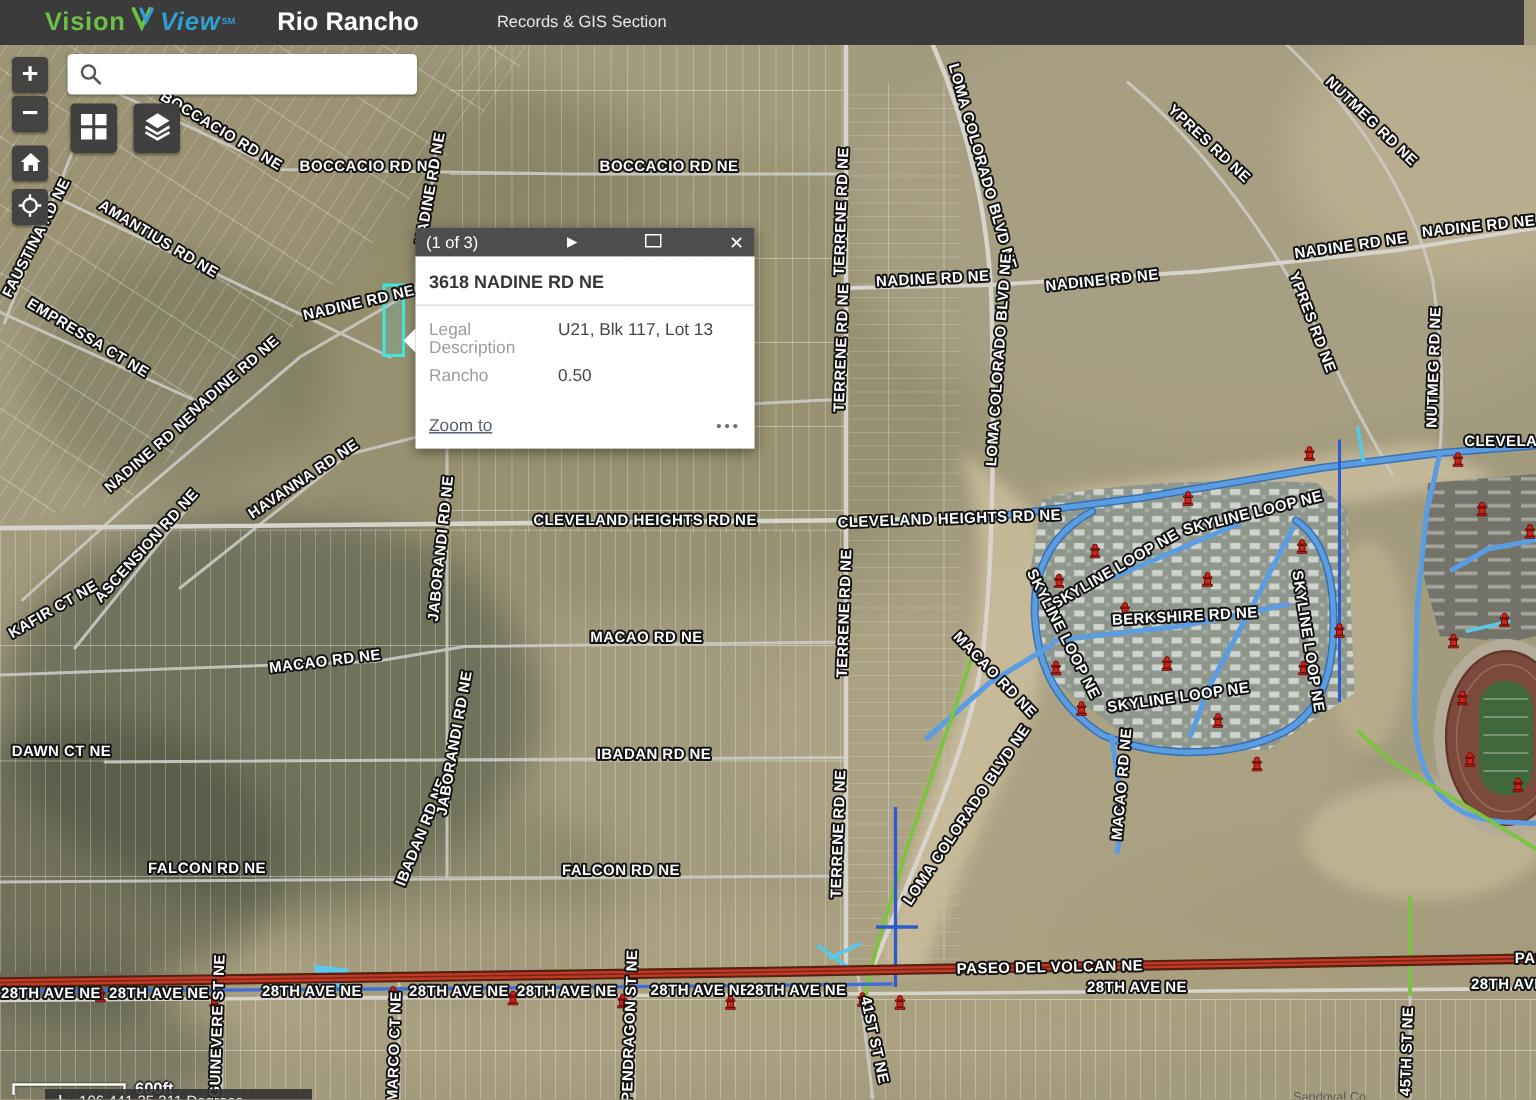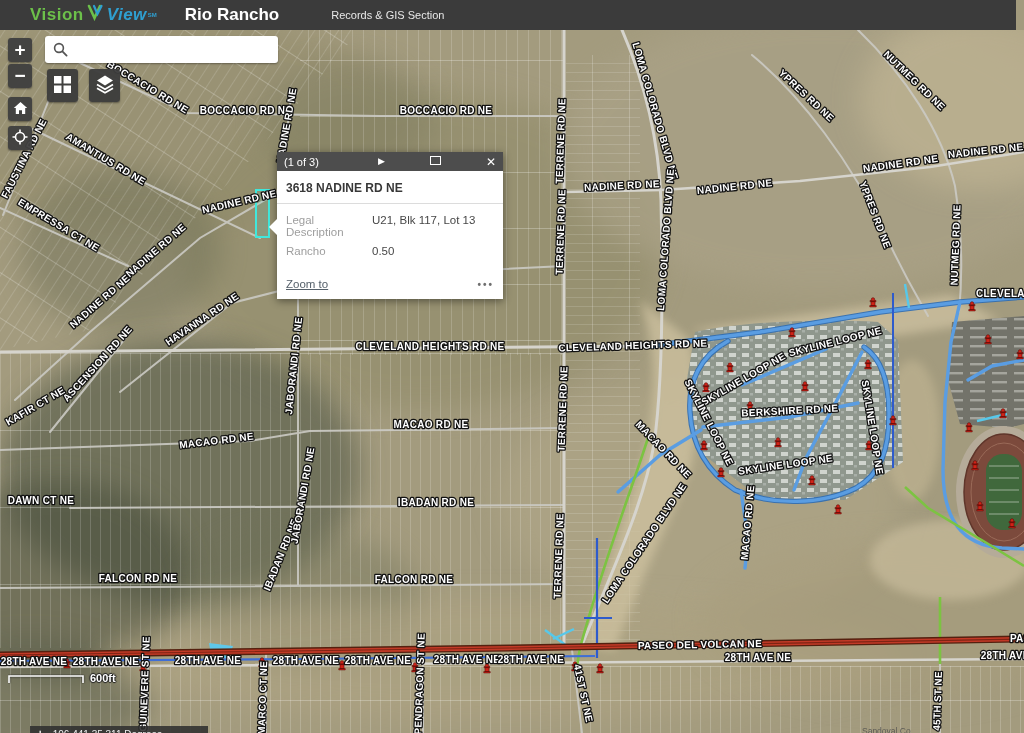--- a/index.html
+++ b/index.html
@@ -54,21 +54,21 @@
   .popup .rows{padding:10px 9px 2px 9px;}
   .popup .row{display:flex;margin-bottom:7px;font-size:11.5px;}
   .popup .row .lab{width:86px;color:#9e9e9e;}
   .popup .row .val{color:#474747;}
   .popup .pf{display:flex;align-items:center;padding:12px 9px 9px 9px;gap:48px;}
   .popup .zoomto{font-size:11.5px;color:#55606a;text-decoration:underline;cursor:pointer;flex:1;}
   .popup .more{font-size:10px;color:#6f6f6f;letter-spacing:2px;font-weight:700;cursor:pointer;}
   .popup .ptr{position:absolute;left:-8px;top:48px;width:0;height:0;
     border-top:8px solid transparent;border-bottom:8px solid transparent;border-right:8px solid #fff;}
   
-  .scalebar{position:absolute;left:8px;top:672px;z-index:60;display:flex;align-items:flex-end;}
+  .scalebar{position:absolute;left:8px;top:720px;z-index:60;display:flex;align-items:center;}
   .scalebar .txt{color:#fff;font-size:11px;font-weight:700;margin-left:4px;
     text-shadow:-1px 0 1px #222,1px 0 1px #222,0 -1px 1px #222,0 1px 1px #222;}
   .coordbar{position:absolute;left:30px;top:726px;width:178px;height:16px;z-index:60;
     background:rgba(48,48,48,.88);color:#eee;font-size:10px;display:flex;align-items:center;}
   .coordbar .cross{margin:0 5px 0 6px;font-size:10px;color:#fff;}
   .attribution{position:absolute;left:862px;top:726px;z-index:60;font-size:8.5px;color:#4a4a4a;
     opacity:.8;white-space:nowrap;}
 </style>
 </head>
 <body>

